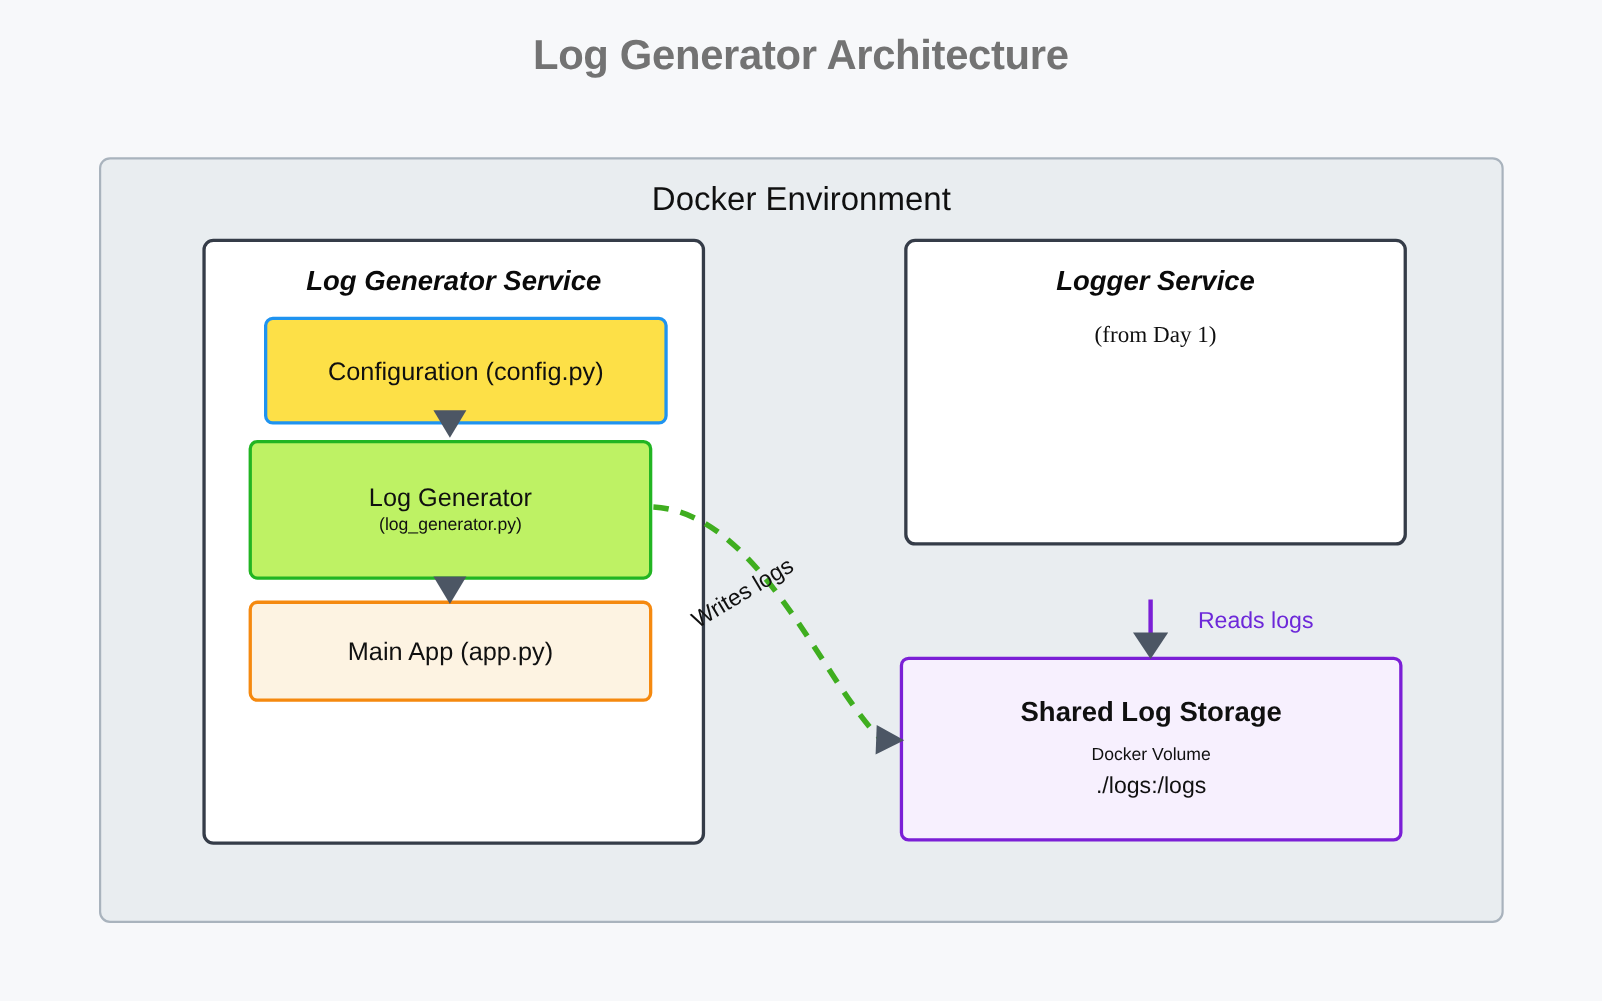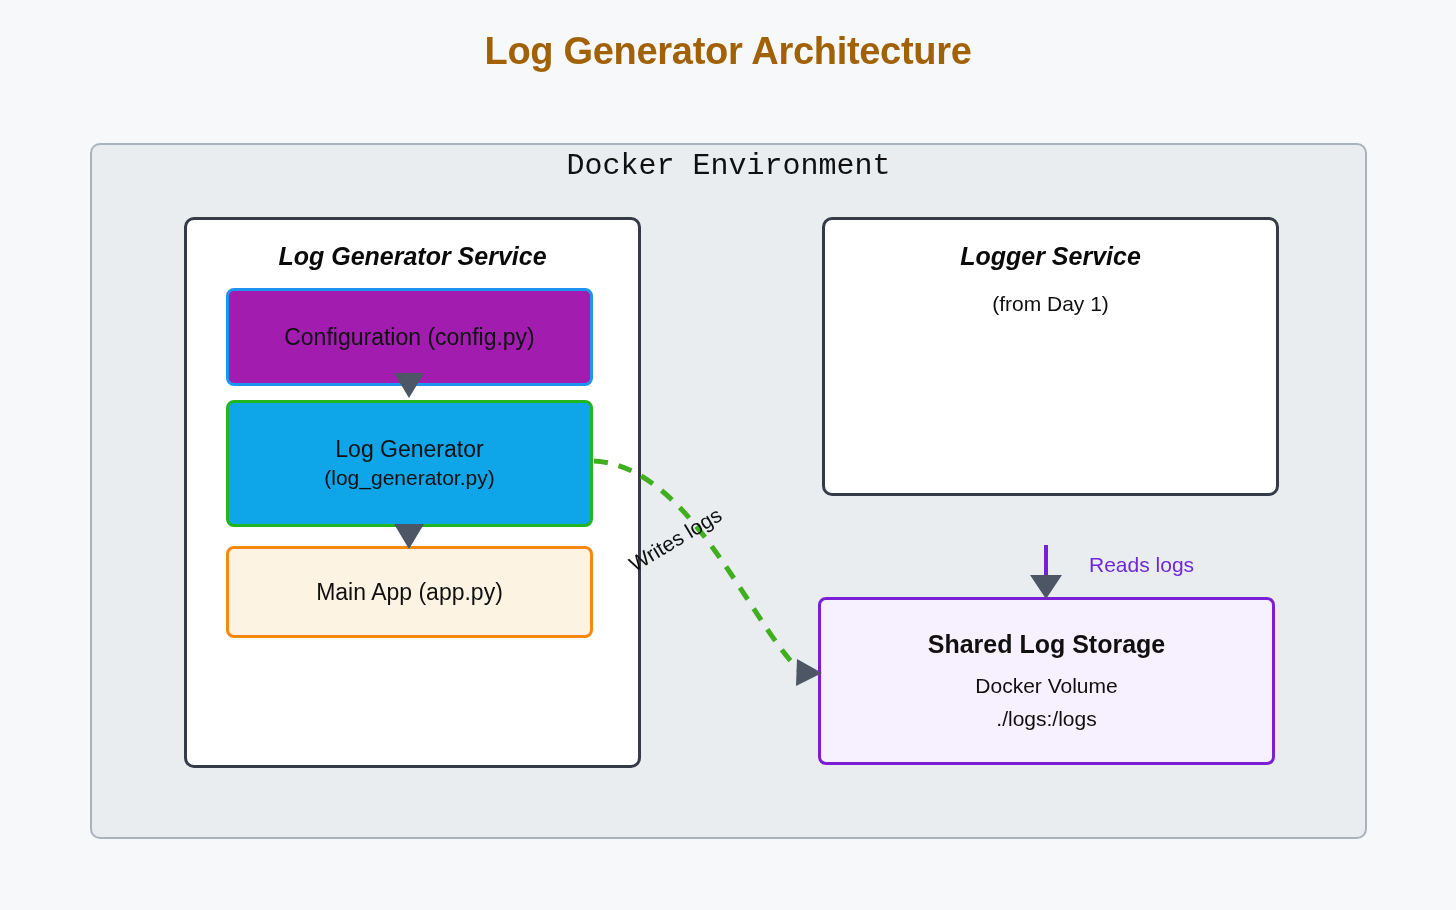--- a/index.html
+++ b/index.html
@@ -18,42 +18,41 @@
   }
 
   
   .diagram-title {
     position: absolute;
     left: 0; top: 30px;
     width: 1456px;
     text-align: center;
     font-size: 38px;
     font-weight: bold;
-    color: #a16207;
+    color: #737373;
     letter-spacing: -0.3px;
   }
 
   
   .docker-env {
     position: absolute;
     left: 90px; top: 143px;
     width: 1277px; height: 696px;
     background: #e9edf0;
     border: 2px solid #a9b3bd;
     border-radius: 10px;
   }
   .docker-env-label {
     position: absolute;
-    left: 0; top: 4px;
+    left: 0; top: 20px;
     width: 100%;
     text-align: center;
     font-size: 30px;
     font-weight: 400;
     color: #101010;
-    font-family: Liberation Mono, monospace;
   }
 
   
   .service-box {
     position: absolute;
     background: #ffffff;
     border: 3px solid #353c48;
     border-radius: 10px;
   }
   #svc-loggen { left: 92px;  top: 72px;  width: 457px; height: 551px; }
@@ -70,41 +69,42 @@
     font-style: italic;
   }
   .service-subtitle {
     position: absolute;
     left: 0; top: 72px;
     width: 100%;
     text-align: center;
     font-size: 21px;
     font-weight: 400;
     color: #101010;
+    font-family: Liberation Serif, serif;
   }
 
   
   .node {
     position: absolute;
     border-radius: 8px;
     display: flex;
     flex-direction: column;
     align-items: center;
     justify-content: center;
     text-align: center;
   }
   .node .line1 { font-size: 23px; color: #101010; font-weight: 400; line-height: 1.25; }
   .node .line1.bold { font-weight: bold; font-size: 25px; }
-  .node .line2 { font-size: 21px; color: #101010; font-weight: 400; line-height: 1.35; }
+  .node .line2 { font-size: 16px; color: #101010; font-weight: 400; line-height: 1.35; }
   .node .line3 { font-size: 21px; color: #101010; font-weight: 400; line-height: 1.35; }
 
-  #node-config  { left: 226px; top: 288px; width: 367px; height: 98px;
-                  background: #a21caf; border: 3px solid #1f93f0; }
+  #node-config  { left: 240px; top: 288px; width: 367px; height: 98px;
+                  background: #fde047; border: 3px solid #1f93f0; }
   #node-loggen  { left: 226px; top: 400px; width: 367px; height: 127px;
-                  background: #0ea5e9; border: 3px solid #22b522; }
+                  background: #bef264; border: 3px solid #22b522; }
   #node-app     { left: 226px; top: 546px; width: 367px; height: 92px;
                   background: #fdf3e2; border: 3px solid #f5890f; }
   #node-storage { left: 818px; top: 597px; width: 457px; height: 168px;
                   background: #f7f0fe; border: 3px solid #7b1fd6; }
   #node-storage .line1.bold { margin-bottom: 12px; }
   #node-storage .line2 { margin-bottom: 4px; }
 
   
   #edges {
     position: absolute;

